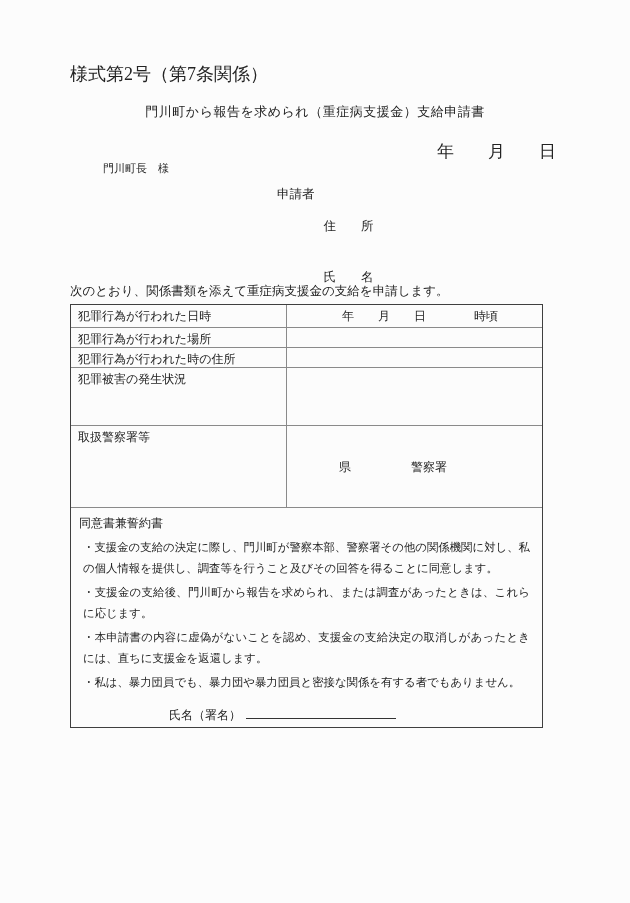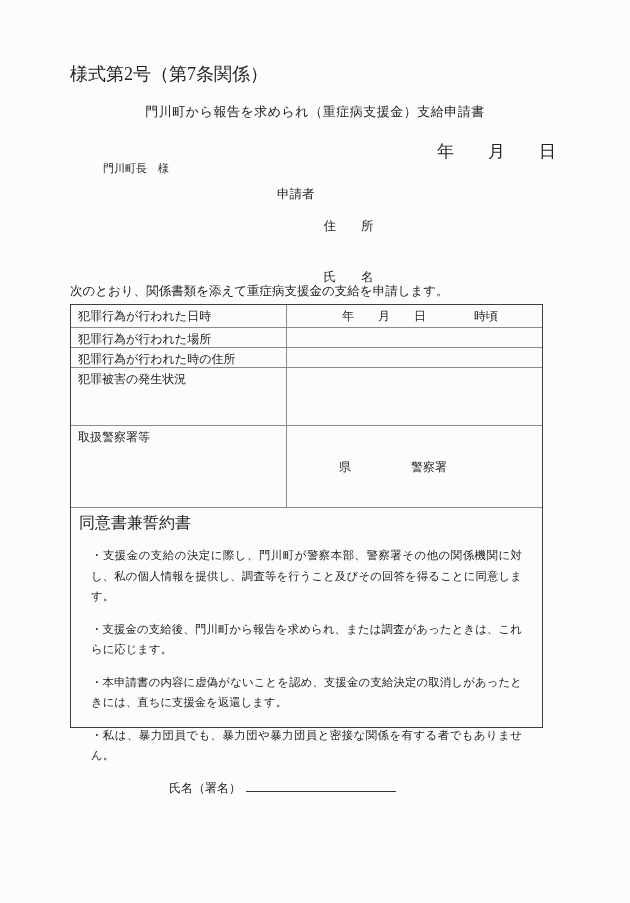--- a/index.html
+++ b/index.html
@@ -42,23 +42,23 @@
   .fr{flex:1;padding:4px 6px 0 6px;box-sizing:border-box;line-height:15px;white-space:pre;}
   .fr.indent{padding-left:55px;}
   .police-line2{margin-top:28px;padding-left:0px;}
 
   .consent{
     display:block;
     padding:5px 8px 0 8px;
     box-sizing:border-box;
     border-top:1px solid #8a8a8a;
   }
-  .consent-heading{font-size:16px;line-height:20px;}
+  .consent-heading{font-size:12px;line-height:20px;}
   .consent p{
-    margin:12px;font-size:11.4px;line-height:20.5px;
+    margin:4px;font-size:11.4px;line-height:20.5px;
     text-align:justify;text-justify:inter-character;
     line-break:strict;
   }
   .signature{margin-top:13px;margin-left:90px;font-size:12px;}
   .sig-rule{
     display:inline-block;width:150px;height:12px;
     border-bottom:1px solid #333;margin-left:5px;
     vertical-align:baseline;
   }
 </style>

